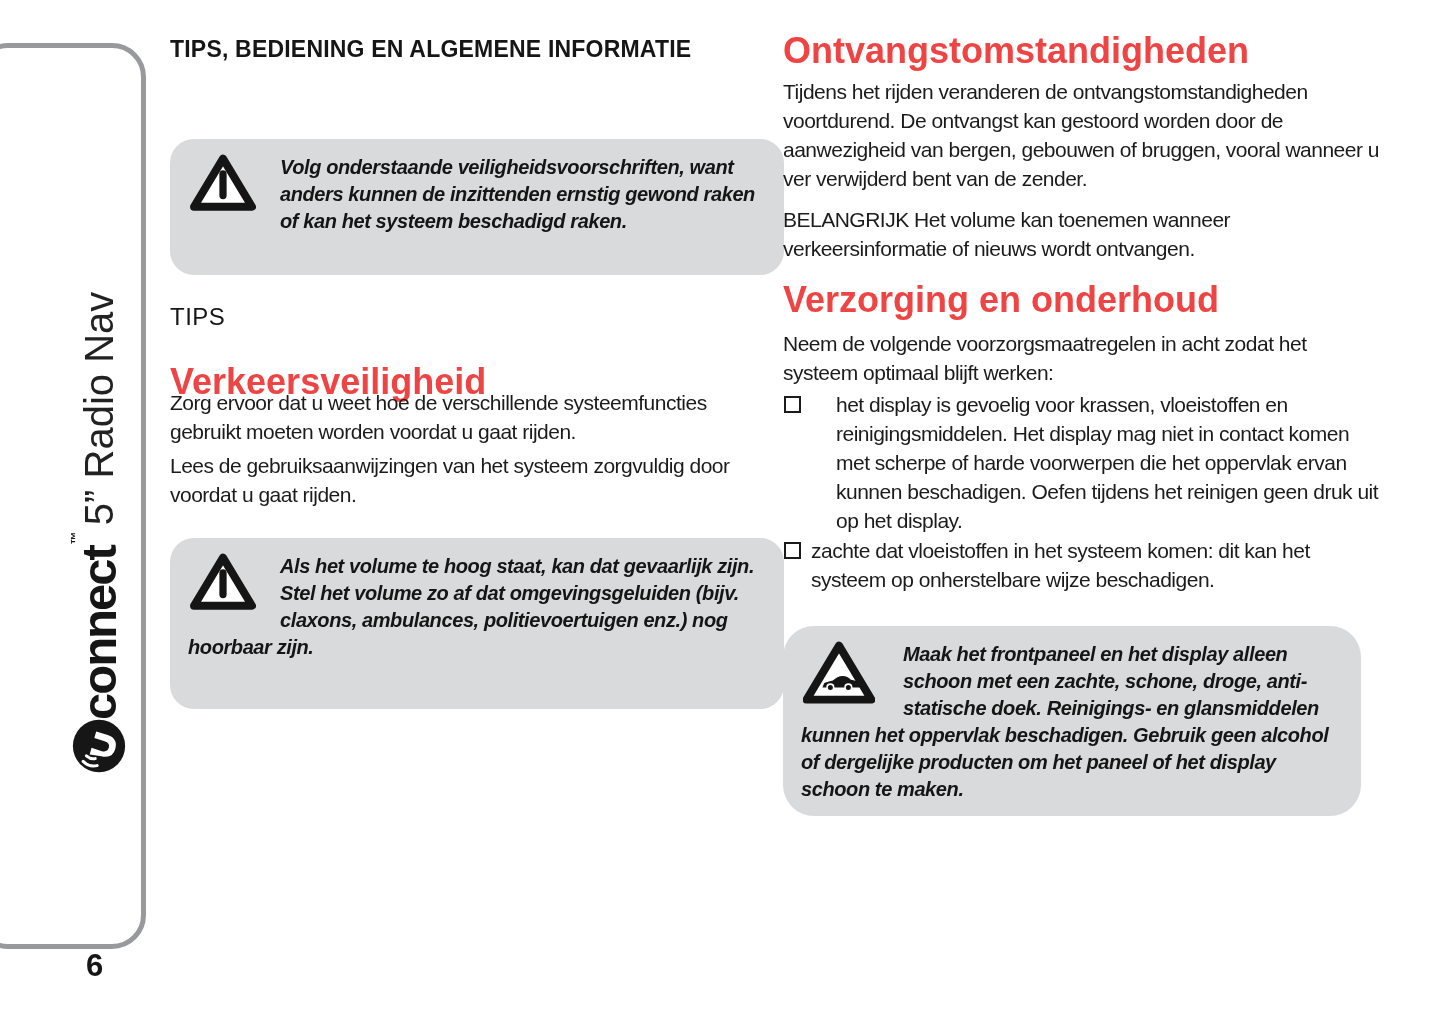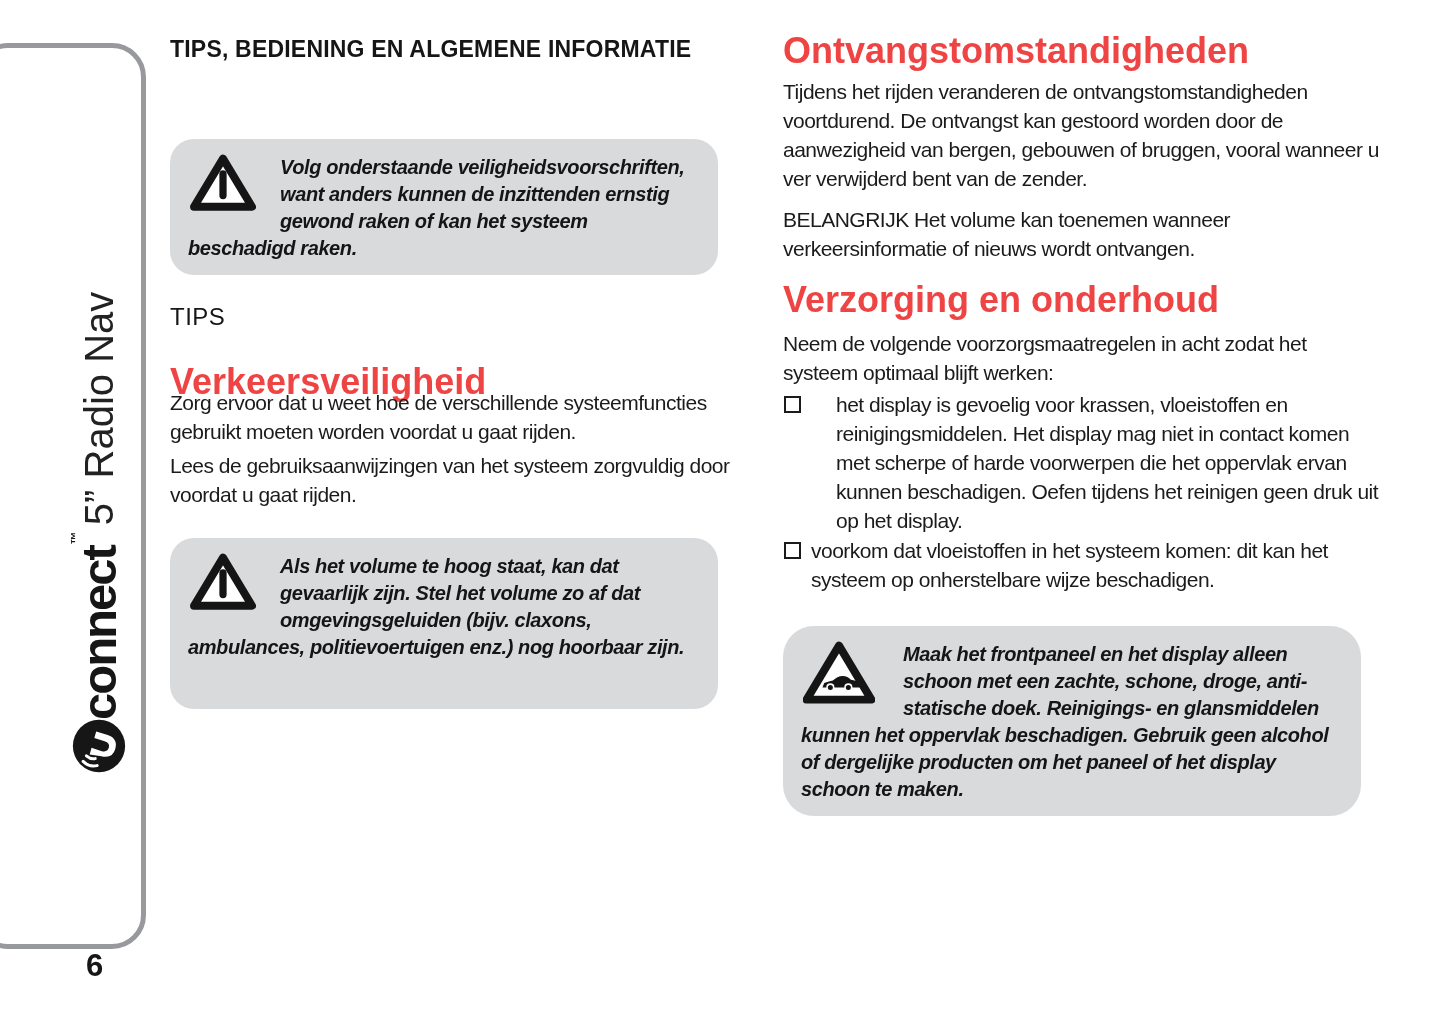--- a/index.html
+++ b/index.html
@@ -81,21 +81,21 @@
 
   
   .warnbox{
     box-sizing:border-box;
     background:#d9dadb;
     border-radius:24px;
     padding:15px 20px 10px 18px;
     font-size:20px;line-height:27px;
     font-weight:bold;font-style:italic;
     letter-spacing:-0.4px;color:#151515;
-    width:548px;
+    width:614px;
   }
   .warnbox-1{top:139px;height:136px;}
   .warnbox-2{top:538px;height:171px;}
   .warnbox-3{top:626px;height:190px;width:578px;border-radius:31px;}
   .warn-icon{
     float:left;width:76px;height:81px;
     margin:0 14px 0 2px;
   }
   .warn-icon-car{width:86px;}
   
@@ -169,21 +169,21 @@
     <h3 class="section-heading care-heading">Verzorging en onderhoud</h3>
 
     <p class="body-text p-care-intro">Neem de volgende voorzorgsmaatregelen in acht zodat het systeem optimaal blijft werken:</p>
 
     <div class="bullet bullet-1 body-text">
       <span class="bullet-marker"></span>
       <span>het display is gevoelig voor krassen, vloeistoffen en reinigingsmiddelen. Het display mag niet in contact komen met scherpe of harde voorwerpen die het oppervlak ervan kunnen beschadigen. Oefen tijdens het reinigen geen druk uit op het display.</span>
     </div>
     <div class="bullet bullet-2 body-text">
       <span class="bullet-marker"></span>
-      <span>voorkom dat vloeistoffen in het systeem komen: dit kan het systeem op onherstelbare wijze beschadigen.</span>
+      <span>zachte dat vloeistoffen in het systeem komen: dit kan het systeem op onherstelbare wijze beschadigen.</span>
     </div>
 
     <div class="warnbox warnbox-3">
       <span class="warn-icon warn-icon-car">
         <svg width="72" height="64" viewBox="0 0 100 88">
           <path d="M50 6 L95 81 L5 81 Z" fill="#ffffff" stroke="#151515" stroke-width="11" stroke-linejoin="round"></path>
           <path d="M27 64 l2.5 -6 q7 -2.5 12 -3.5 q6 -6.5 13.5 -6.5 q7.5 0 11.5 5.5 q7.5 1 10.5 4 l2 6.5 z" fill="#151515"></path>
           <circle cx="38" cy="64" r="4.6" fill="#151515" stroke="#ffffff" stroke-width="2.2"></circle>
           <circle cx="63" cy="64" r="4.6" fill="#151515" stroke="#ffffff" stroke-width="2.2"></circle>
         </svg>

